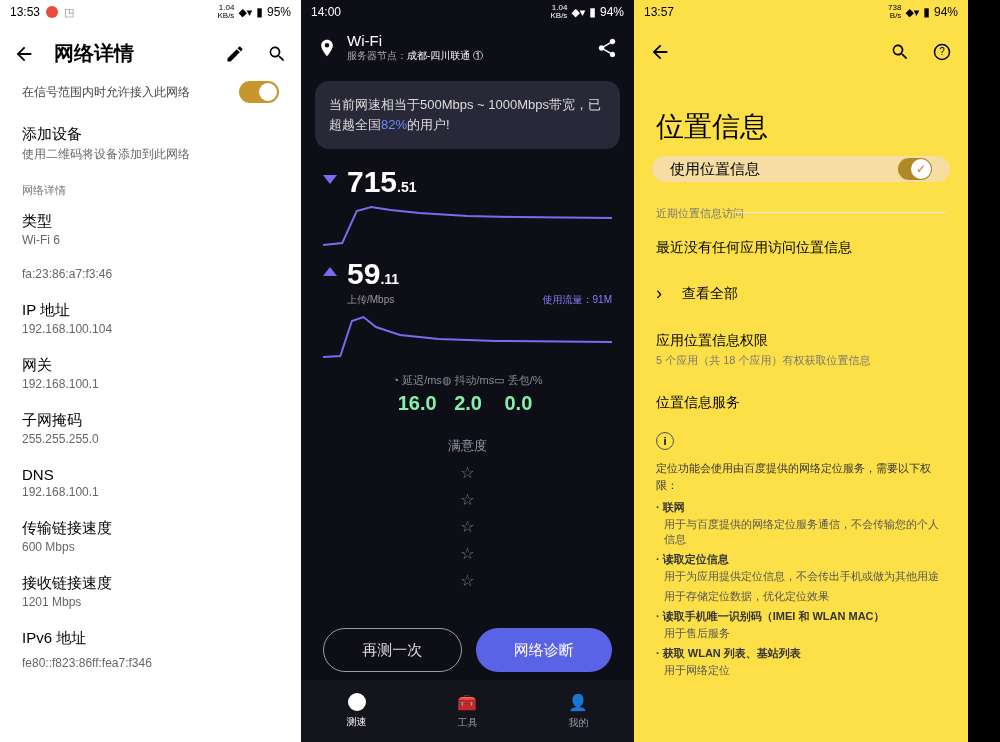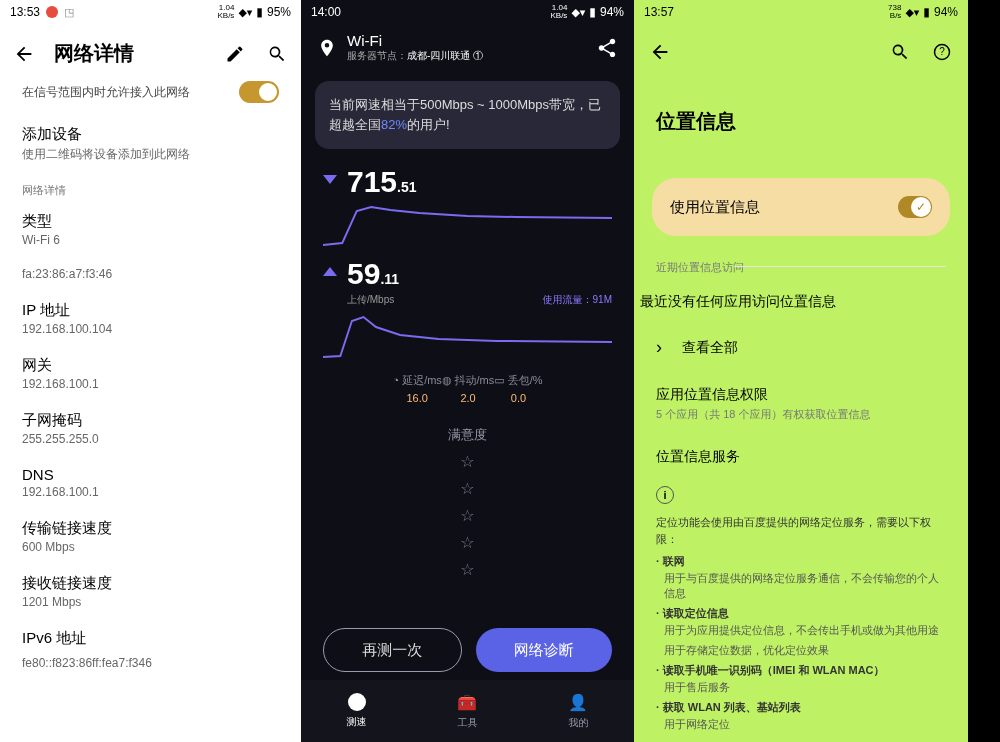--- a/index.html
+++ b/index.html
@@ -1,20 +1,20 @@
 <!DOCTYPE html>
 <html><head>
 <meta charset="utf-8">
 <style>
   * { margin:0; padding:0; box-sizing:border-box; font-family:-apple-system,"Helvetica Neue","PingFang SC","Microsoft YaHei",sans-serif; }
   body { display:flex; width:1000px; height:742px; overflow:hidden; background:#000; }
   .screen { position:relative; height:742px; overflow:hidden; }
   .s1 { width:301px; background:#fff; color:#000; }
   .s2 { width:333px; background:#0e0e16; color:#fff; }
-  .s3 { width:334px; background:#bef264; color:#000; }
+  .s3 { width:334px; background:#fde047; color:#000; }
 
   
   .status { display:flex; justify-content:space-between; align-items:center; font-size:12px; padding:4px 10px 2px; height:22px; }
   .s2 .status { color:#fff; }
   .status .left { display:flex; align-items:center; gap:6px; }
   .status .right { display:flex; align-items:center; gap:4px; }
   .dot-red { width:12px; height:12px; border-radius:50%; background:#e74c3c; }
   .mini { font-size:8px; line-height:8px; text-align:right; }
   .signal-icons { font-size:11px; }
 
@@ -44,43 +44,43 @@
   .s2 .tri { position:absolute; left:22px; top:16px; width:0; height:0; border-left:7px solid transparent; border-right:7px solid transparent; }
   .tri.down { border-top:9px solid #7a6cf0; }
   .tri.up { border-bottom:9px solid #7a6cf0; }
   .s2 .big { font-size:30px; font-weight:700; display:inline-block; }
   .s2 .dec { font-size:14px; font-weight:600; }
   .s2 .unit-row { display:flex; justify-content:space-between; font-size:10px; color:#999; padding:0 22px 6px 46px; }
   .s2 .traffic { color:#8a7dff; font-size:10px; }
   .s2 .spark { height:46px; margin:0 22px 4px; position:relative; }
   .s2 .spark svg { width:100%; height:100%; }
   .s2 .stats3 { display:flex; justify-content:center; color:#8b8b99; font-size:11px; margin:14px 18px 0; }
-  .s2 .stats3 .v { color:#fdba74; font-size:11px; font-weight:400; margin-top:4px; text-align:center; }
+  .s2 .stats3 .v { color:#86efac; font-size:20px; font-weight:700; margin-top:4px; text-align:center; }
   .s2 .stars-row { display:flex; align-items:center; gap:8px; color:#9a9aac; font-size:13px; margin:22px 22px 0;flex-direction:column; }
   .s2 .star { font-size:16px; color:#7d7d90; }
   .s2 .btns { position:absolute; bottom:70px; left:0; right:0; display:flex; gap:14px; padding:0 22px; }
   .s2 .btn { flex:1; height:44px; border-radius:22px; display:flex; align-items:center; justify-content:center; font-size:15px; }
   .s2 .btn.outline { border:1px solid #9a9aac; color:#ddd; }
   .s2 .btn.fill { background:#5a62e6; color:#fff; }
   .s2 .nav { position:absolute; bottom:0; left:0; right:0; height:62px; display:flex; background:#14141c; }
   .s2 .nav .item { flex:1; color:#9a9aac; font-size:10px; display:flex; flex-direction:column; align-items:center; justify-content:center; gap:4px; }
   .s2 .nav .item.active { color:#fff; }
   .s2 .nav .dot { width:18px; height:18px; border-radius:50%; background:#fff; }
   .s2 .earth { position:absolute; bottom:40px; left:-40px; right:-40px; height:200px; border-radius:50% 50% 0 0 / 80% 80% 0 0; background:radial-gradient(ellipse at 50% 100%, #1a3050 0%, #060610 70%); opacity:0.9; z-index:-1; }
 
   
   .s3 .header { display:flex; align-items:center; padding:18px 14px 12px; gap:18px; }
   .s3 .header .sp { flex:1; }
-  .s3 h1 { font-size:20px; font-weight:700; padding:32px 22px 43px; }
-  .s3 .bigtoggle { margin:0 18px 18px; background:#f6dda4; border-radius:24px; padding:18px 18px; display:flex; align-items:center; justify-content:space-between; font-size:15px; font-weight:500; }
+  .s3 h1 { font-size:28px; font-weight:400; padding:32px 22px 10px; }
+  .s3 .bigtoggle { margin:0 18px 18px; background:#f6dda4; border-radius:24px; padding:2px 18px; display:flex; align-items:center; justify-content:space-between; font-size:15px; font-weight:500; }
   .s3 .switchOn { width:34px; height:22px; border-radius:11px; background:#b08826; position:relative; }
   .s3 .switchOn::after { content:"✓"; position:absolute; right:1px; top:1px; width:20px; height:20px; border-radius:50%; background:#fff; color:#b08826; font-size:12px; display:flex; align-items:center; justify-content:center; }
   .s3 .sect { font-size:11px; color:#777; padding:6px 22px 8px; position:relative; }
   .s3 .sect::after { content:""; position:absolute; left:100px; right:22px; top:12px; height:1px; background:#e4e4e4; }
-  .s3 .line { font-size:14px; padding:10px 6px; }
+  .s3 .line { font-size:14px; padding:10px 22px; }
   .s3 .see-all { display:flex; align-items:center; gap:20px; padding:16px 22px; font-size:14px; }
   .s3 .app-perm { padding:12px 22px 16px; }
   .s3 .app-perm .t { font-size:14px; margin-bottom:3px; }
   .s3 .app-perm .d { font-size:11px; color:#777; }
   .s3 .svc { font-size:14px; padding:10px 22px 14px; }
   .s3 .info { width:18px; height:18px; border:1.6px solid #555; border-radius:50%; display:inline-flex; align-items:center; justify-content:center; font-size:11px; font-weight:700; margin:6px 22px 10px; }
   .s3 .desc { font-size:11px; color:#333; padding:0 22px 6px; line-height:1.55; }
   .s3 ul { list-style:none; padding:0 22px; font-size:11px; color:#333; }
   .s3 ul li { margin-bottom:2px; }
   .s3 ul li.b { font-weight:600; }

